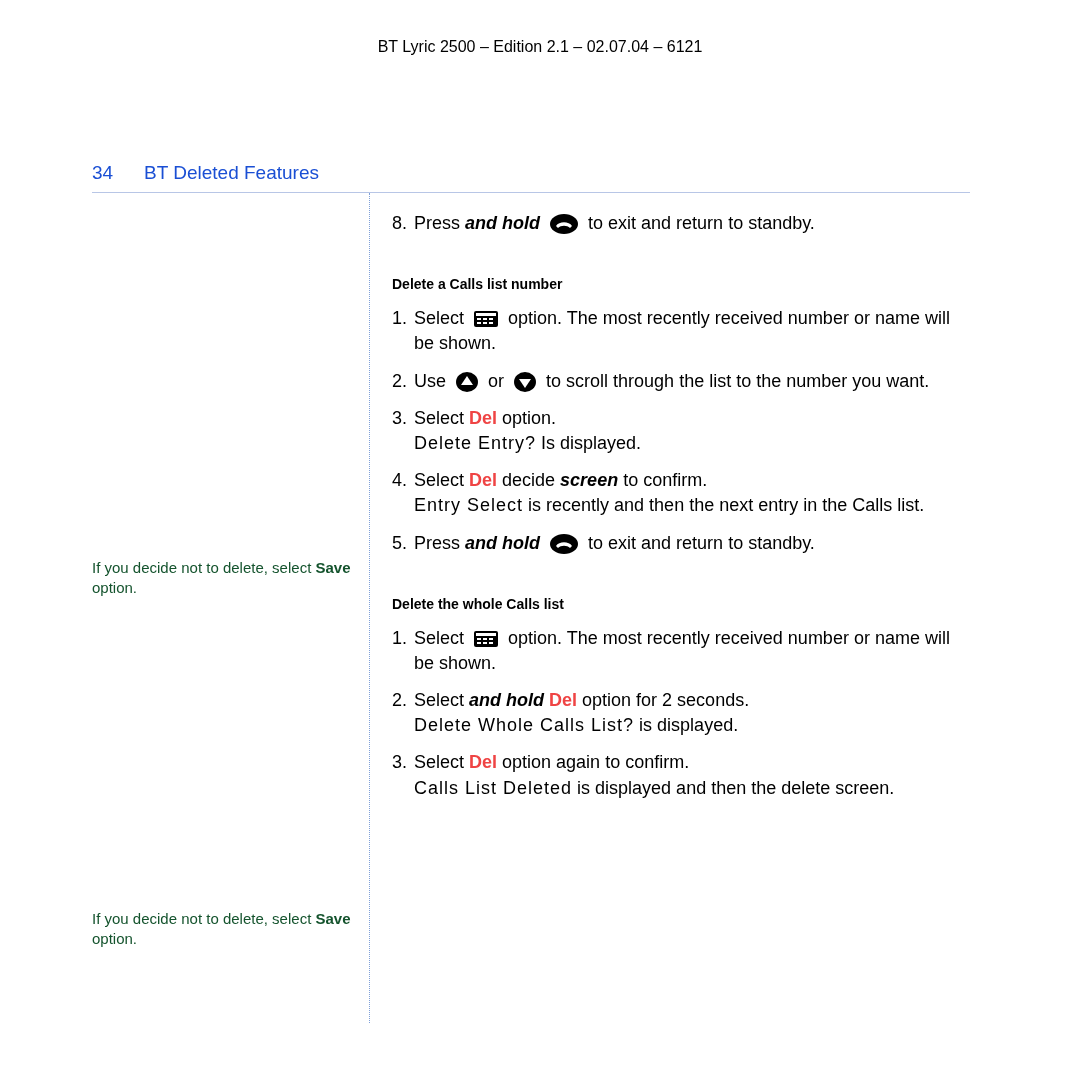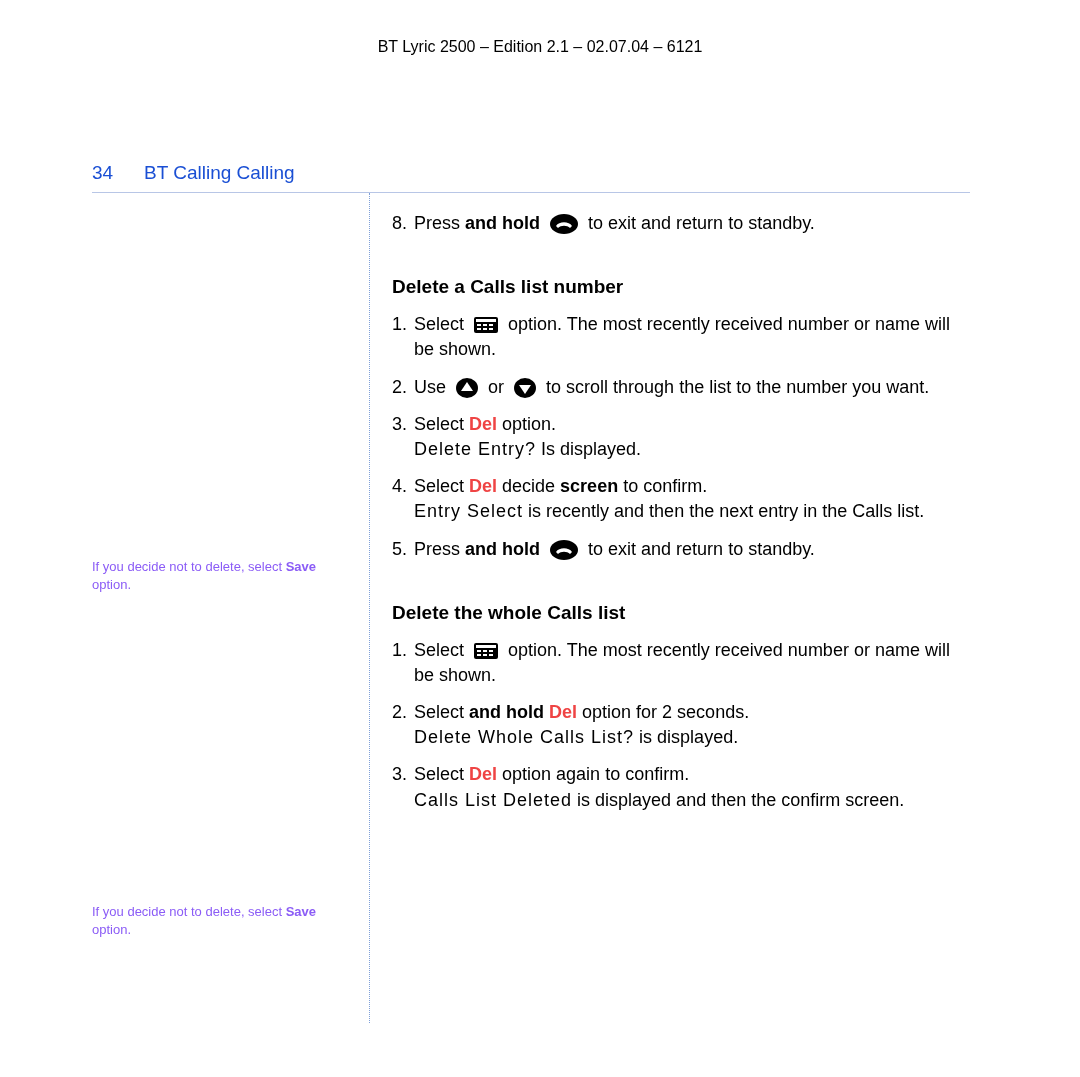--- a/index.html
+++ b/index.html
@@ -6,43 +6,43 @@
 .page{width:1000px;height:1077px;margin:12px auto;position:relative;box-sizing:border-box}
 .doc-id{position:absolute;top:26px;left:0;right:0;text-align:center;font-size:16px}
 .content{position:absolute;top:150px;left:52px;right:70px}
 .heading-row{display:flex;align-items:flex-start;margin-bottom:8px}
 .page-num{color:#1a4fd4;font-size:19px;margin-right:28px;min-width:24px}
 .page-title{color:#1a4fd4;font-size:19px}
 .rule{border:none;border-top:1px solid #b8c6e6;margin:8px 0 0 0}
 .cols{display:flex;margin-top:0;min-height:830px}
 .side{width:278px;border-right:1px dotted #7fa0d8;padding-top:20px;padding-right:14px;box-sizing:border-box}
 .main{flex:1;padding-left:22px;padding-top:18px;box-sizing:border-box}
-.note{color:#8b5cf6;font-size:13px;line-height:1.35;margin-top:0}
+.note{color:#14532d;font-size:15px;line-height:1.35;margin-top:0}
 .note1{margin-top:345px}
 .note2{margin-top:310px}
 .n-bold{font-weight:700}
-.sec-title{font-weight:700;font-size:19px;margin:40px 0 14px 0}
+.sec-title{font-weight:700;font-size:14px;margin:40px 0 14px 0}
 .step{display:flex;font-size:18px;line-height:1.4;margin-bottom:12px}
 .s-num{min-width:22px}
 .s-body{flex:1}
-.bi{font-weight:700;}
+.bi{font-weight:700;font-style:italic}
 .link{color:#ef4444;font-weight:700}
 .lcd{font-family:Liberation Sans, sans-serif;letter-spacing:1px}
 .ico{display:inline-block;vertical-align:middle;margin:0 4px}
 .ico svg{display:block}
 </style>
 </head>
 <body>
 
 <div class="page">
  <div class="doc-id">BT Lyric 2500 – Edition 2.1 – 02.07.04 – 6121</div>
  <div class="content">
   <div class="heading-row">
    <span class="page-num">34</span>
-   <span class="page-title">BT Calling Calling</span>
+   <span class="page-title">BT Deleted Features</span>
   </div>
   <hr class="rule">
   <div class="cols">
    <div class="side">
     <div class="note note1">
      <span>If you decide not to delete, select </span><span class="n-bold">Save</span><span> option.</span>
     </div>
     <div class="note note2">
      <span>If you decide not to delete, select </span><span class="n-bold">Save</span><span> option.</span>
     </div>
@@ -153,20 +153,20 @@
      <span class="s-body">
       <span>Select </span><span class="bi">and hold</span><span class="link"> Del</span><span> option for 2 seconds.</span><br>
       <span class="lcd">Delete Whole Calls List?</span><span> is displayed.</span>
      </span>
     </div>
 
     <div class="step">
      <span class="s-num">3.</span>
      <span class="s-body">
       <span>Select </span><span class="link">Del</span><span> option again to confirm.</span><br>
-      <span class="lcd">Calls List Deleted</span><span> is displayed and then the confirm screen.</span>
+      <span class="lcd">Calls List Deleted</span><span> is displayed and then the delete screen.</span>
      </span>
     </div>
 
    </div>
   </div>
  </div>
 </div>
 
 </body></html>

